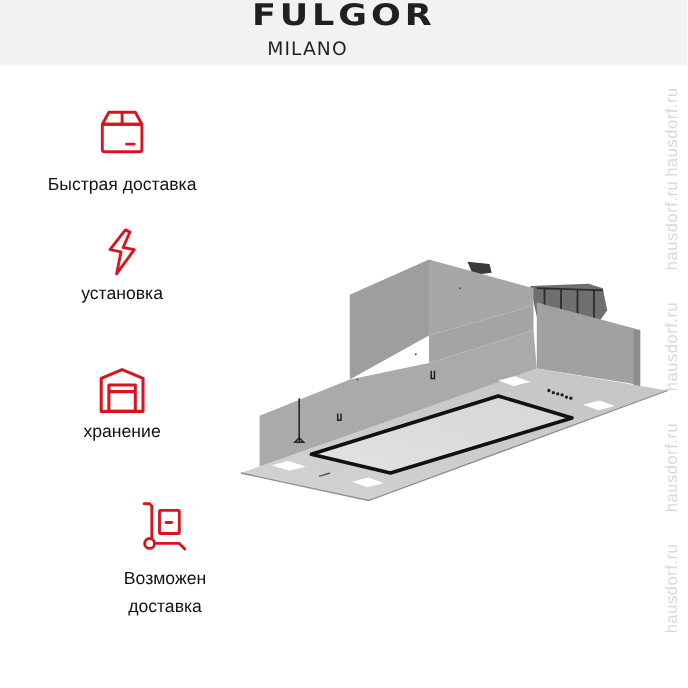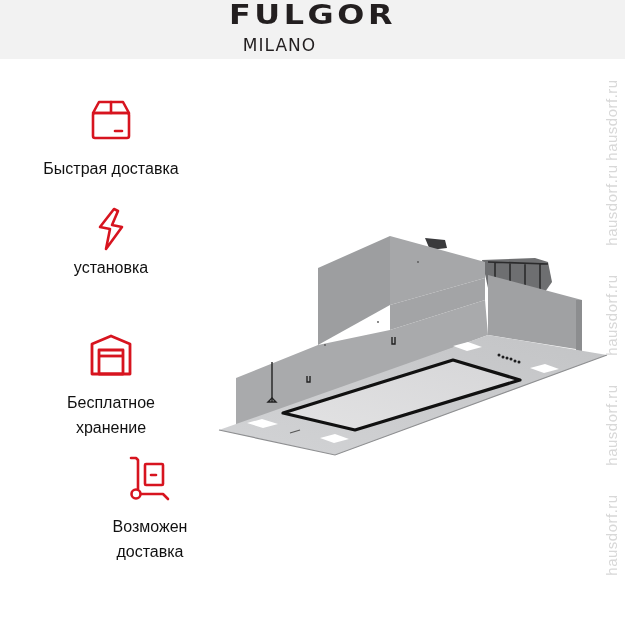--- a/index.html
+++ b/index.html
@@ -73,21 +73,20 @@
 </div>
 
 <div class="feature" style="top:330px;">
   <svg class="icon" viewBox="0 0 50 50">
     <g fill="none" stroke="#d7141f" stroke-width="2.8" stroke-linejoin="round">
       <path d="M6 44 L6 14 L25 6 L44 14 L44 44 Z"></path>
       <rect x="13" y="20" width="24" height="24"></rect>
       <line x1="13" y1="26" x2="37" y2="26"></line>
     </g>
   </svg>
-  <span class="label" style="margin-top:10px;">Бесплатное</span>
   <span class="label">хранение</span>
 </div>
 
 <div class="feature" style="top:454px;padding-left:39px;">
   <svg class="icon" viewBox="0 0 50 50">
     <g fill="none" stroke="#d7141f" stroke-width="2.6" stroke-linejoin="round" stroke-linecap="round">
       <path d="M6 4 L11 4 L13 6 L13 35"></path>
       <circle cx="11" cy="40" r="4.5"></circle>
       <path d="M16 40 L38 40 L43 45"></path>
       <rect x="20" y="10" width="18" height="21" rx="1"></rect>

